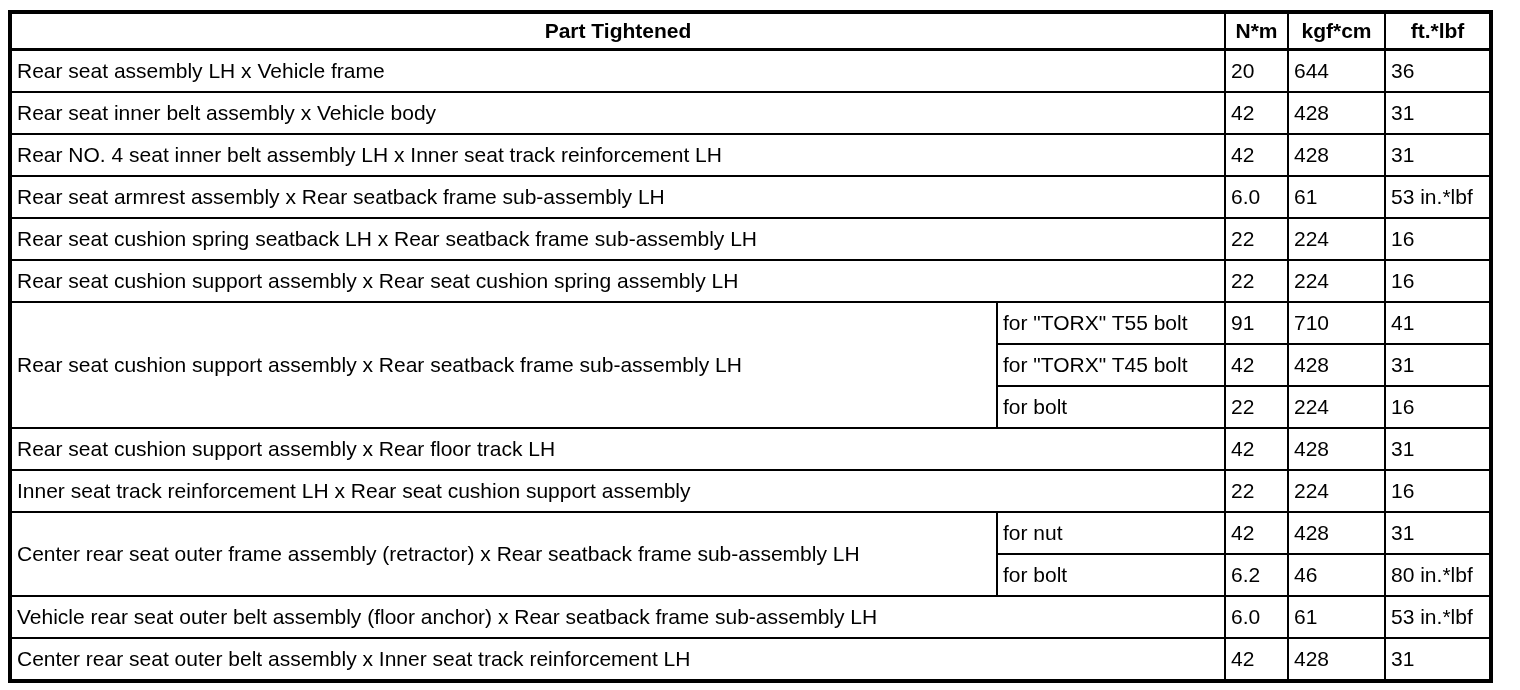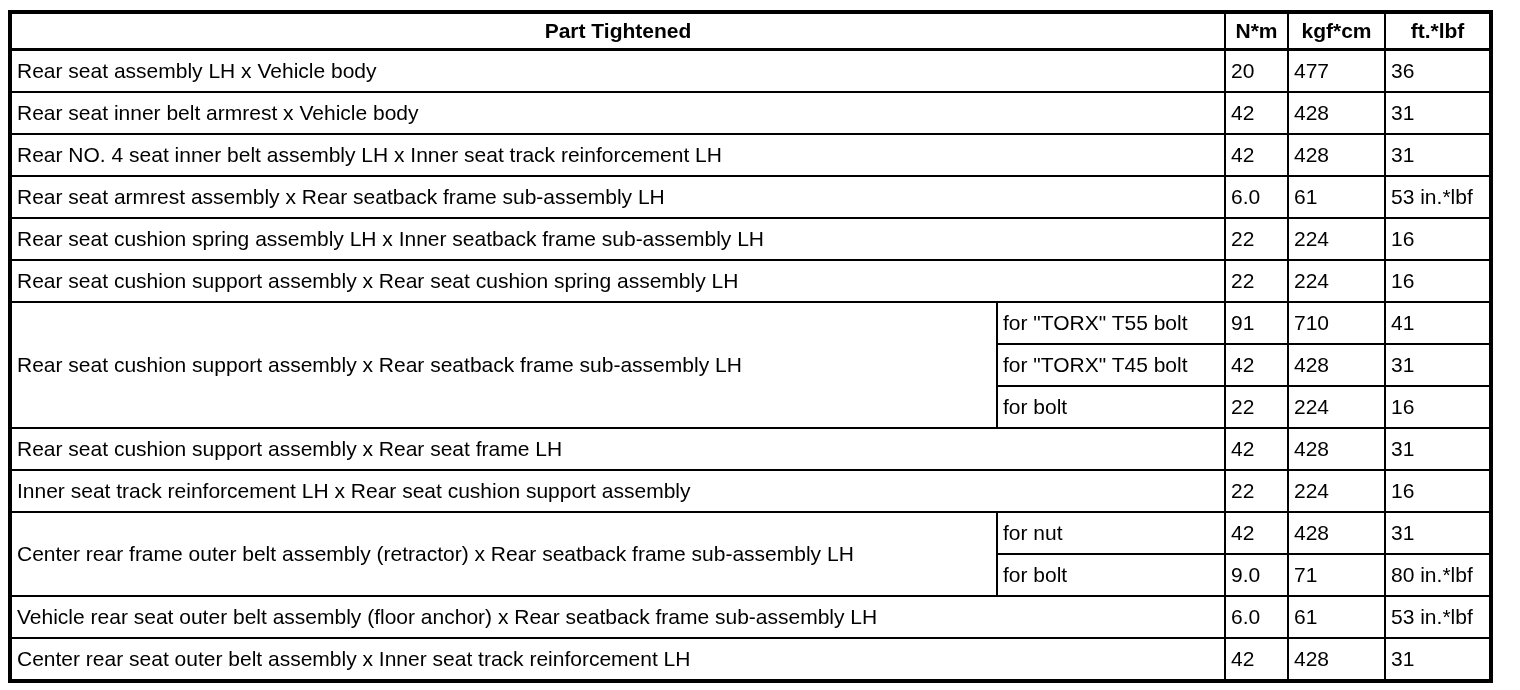--- a/index.html
+++ b/index.html
@@ -63,45 +63,45 @@
     <thead>
       <tr>
         <th colspan="2">Part Tightened</th>
         <th class="c-val">N*m</th>
         <th class="c-val">kgf*cm</th>
         <th class="c-val">ft.*lbf</th>
       </tr>
     </thead>
     <tbody>
       <tr>
-        <td class="c-part" colspan="2">Rear seat assembly LH x Vehicle body</td>
+        <td class="c-part" colspan="2">Rear seat assembly LH x Vehicle frame</td>
         <td class="c-val">20</td>
-        <td class="c-val">477</td>
+        <td class="c-val">644</td>
         <td class="c-val">36</td>
       </tr>
       <tr>
-        <td class="c-part" colspan="2">Rear seat inner belt armrest x Vehicle body</td>
+        <td class="c-part" colspan="2">Rear seat inner belt assembly x Vehicle body</td>
         <td class="c-val">42</td>
         <td class="c-val">428</td>
         <td class="c-val">31</td>
       </tr>
       <tr>
         <td class="c-part" colspan="2">Rear NO. 4 seat inner belt assembly LH x Inner seat track reinforcement LH</td>
         <td class="c-val">42</td>
         <td class="c-val">428</td>
         <td class="c-val">31</td>
       </tr>
       <tr>
         <td class="c-part" colspan="2">Rear seat armrest assembly x Rear seatback frame sub-assembly LH</td>
         <td class="c-val">6.0</td>
         <td class="c-val">61</td>
         <td class="c-val">53 in.*lbf</td>
       </tr>
       <tr>
-        <td class="c-part" colspan="2">Rear seat cushion spring assembly LH x Inner seatback frame sub-assembly LH</td>
+        <td class="c-part" colspan="2">Rear seat cushion spring seatback LH x Rear seatback frame sub-assembly LH</td>
         <td class="c-val">22</td>
         <td class="c-val">224</td>
         <td class="c-val">16</td>
       </tr>
       <tr>
         <td class="c-part" colspan="2">Rear seat cushion support assembly x Rear seat cushion spring assembly LH</td>
         <td class="c-val">22</td>
         <td class="c-val">224</td>
         <td class="c-val">16</td>
       </tr>
@@ -120,43 +120,43 @@
         <td class="c-val">31</td>
       </tr>
       <tr>
         <td class="c-cond">for bolt</td>
         <td class="c-val">22</td>
         <td class="c-val">224</td>
         <td class="c-val">16</td>
       </tr>
 
       <tr>
-        <td class="c-part" colspan="2">Rear seat cushion support assembly x Rear seat frame LH</td>
+        <td class="c-part" colspan="2">Rear seat cushion support assembly x Rear floor track LH</td>
         <td class="c-val">42</td>
         <td class="c-val">428</td>
         <td class="c-val">31</td>
       </tr>
       <tr>
         <td class="c-part" colspan="2">Inner seat track reinforcement LH x Rear seat cushion support assembly</td>
         <td class="c-val">22</td>
         <td class="c-val">224</td>
         <td class="c-val">16</td>
       </tr>
 
       <tr>
-        <td class="c-part" rowspan="2">Center rear frame outer belt assembly (retractor) x Rear seatback frame sub-assembly LH</td>
+        <td class="c-part" rowspan="2">Center rear seat outer frame assembly (retractor) x Rear seatback frame sub-assembly LH</td>
         <td class="c-cond">for nut</td>
         <td class="c-val">42</td>
         <td class="c-val">428</td>
         <td class="c-val">31</td>
       </tr>
       <tr>
         <td class="c-cond">for bolt</td>
-        <td class="c-val">9.0</td>
-        <td class="c-val">71</td>
+        <td class="c-val">6.2</td>
+        <td class="c-val">46</td>
         <td class="c-val">80 in.*lbf</td>
       </tr>
 
       <tr>
         <td class="c-part" colspan="2">Vehicle rear seat outer belt assembly (floor anchor) x Rear seatback frame sub-assembly LH</td>
         <td class="c-val">6.0</td>
         <td class="c-val">61</td>
         <td class="c-val">53 in.*lbf</td>
       </tr>
       <tr>

